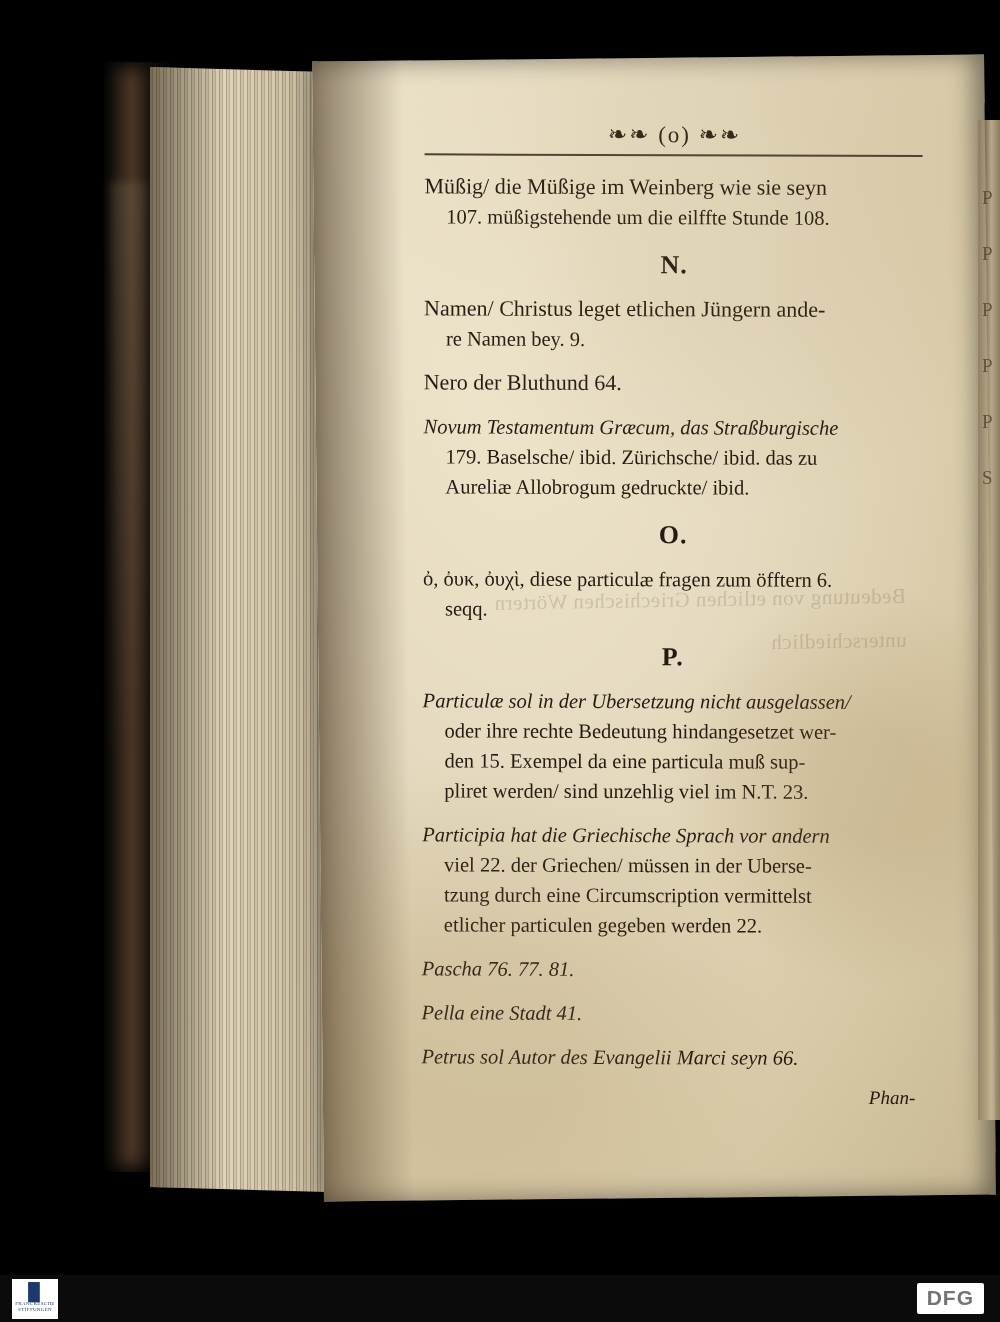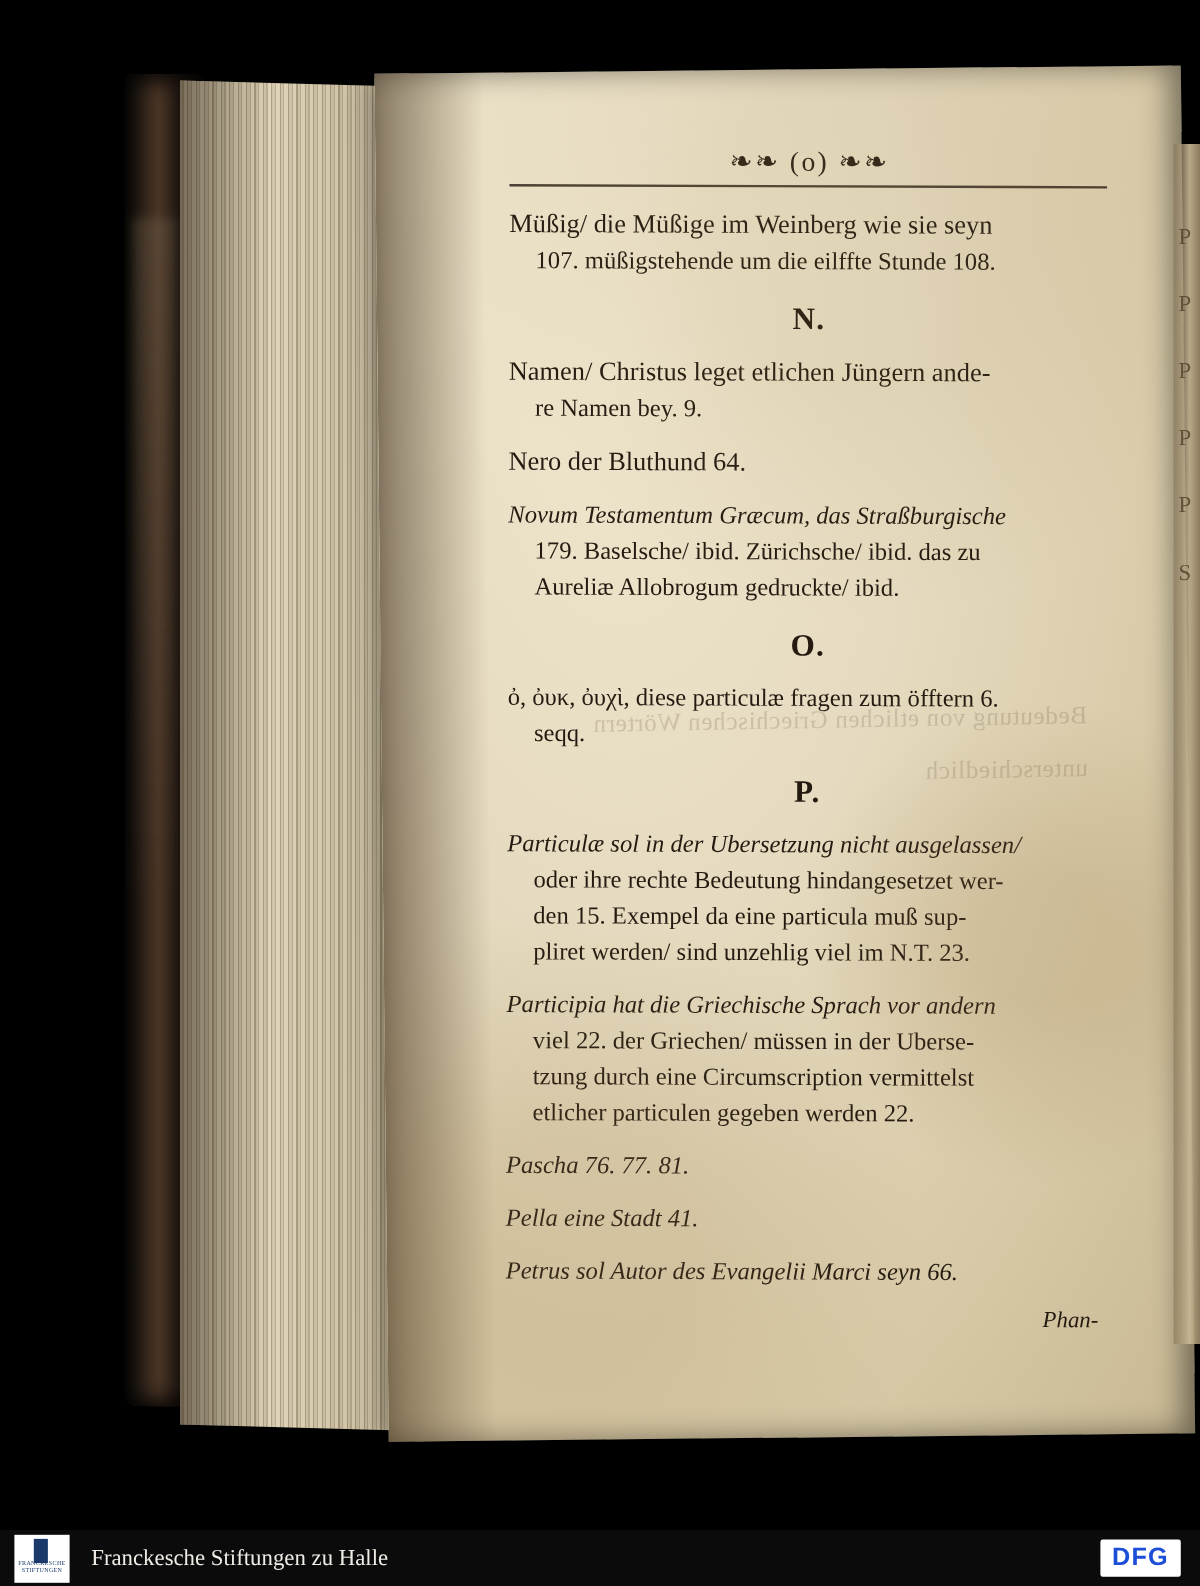--- a/index.html
+++ b/index.html
@@ -222,21 +222,21 @@
   #banner .title {
     margin-left: 18px;
     font-size: 19px;
     font-family: "Liberation Serif", serif;
     color: #efece6;
   }
   #banner .dfg {
     margin-left: auto;
     margin-right: 16px;
     background: #ffffff;
-    color: #1d4ed8;
+    color: #737373;
     font-family: "Liberation Sans", sans-serif;
     font-weight: bold;
     font-size: 21px;
     letter-spacing: 1px;
     padding: 3px 10px 4px 10px;
     border-radius: 2px;
   }
 </style>
 </head>
 <body>
@@ -321,15 +321,14 @@
   <div class="facing-marks">P<br>P<br>P<br>P<br>P<br>S</div>
 
 </div>
 
 <div id="banner">
   <div class="logo">
     <span class="mark">▉</span>
     <span>FRANCKESCHE</span>
     <span>STIFTUNGEN</span>
   </div>
-  <div class="title">Franckesche Stiftungen zu Halle</div>
   <div class="dfg">DFG</div>
 </div>
 
 </body></html>

